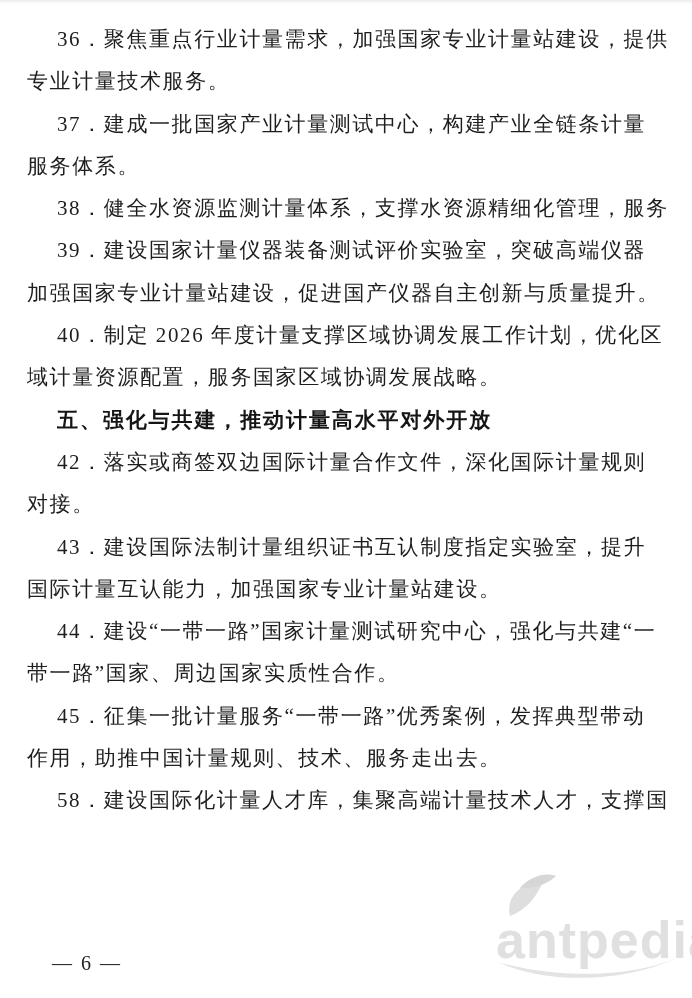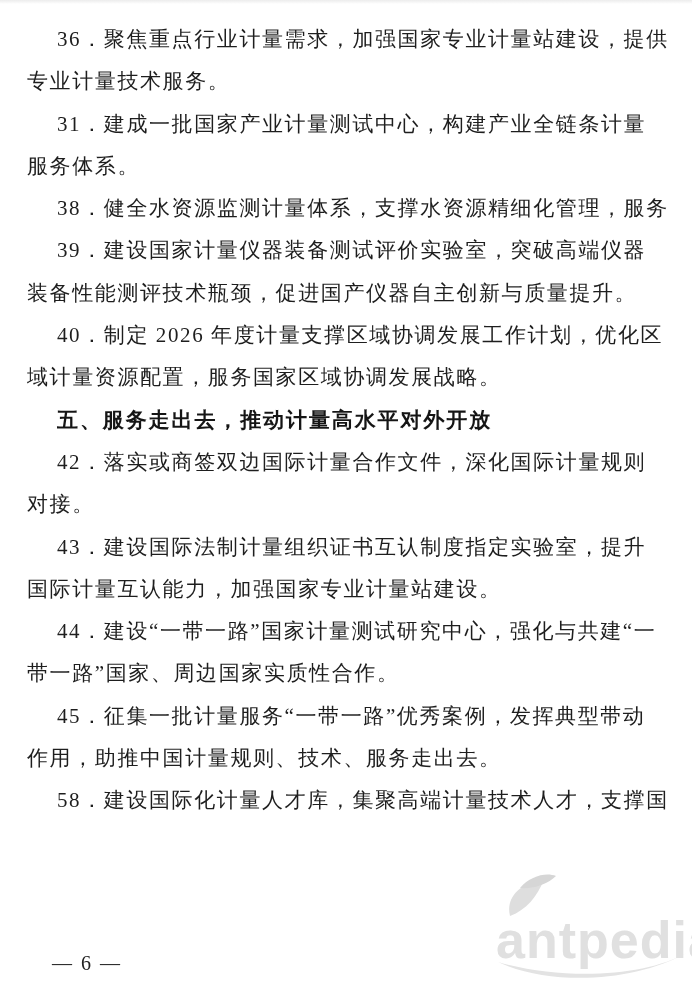--- a/index.html
+++ b/index.html
@@ -88,41 +88,41 @@
   </svg>
 
   <div class="textblock">
 
     <p class="para">
       <span class="line first">36．聚焦重点行业计量需求，加强国家专业计量站建设，提供</span>
       <span class="line">专业计量技术服务。</span>
     </p>
 
     <p class="para">
-      <span class="line first">31．建成一批国家产业计量测试中心，构建产业全链条计量</span>
+      <span class="line first">37．建成一批国家产业计量测试中心，构建产业全链条计量</span>
       <span class="line">服务体系。</span>
     </p>
 
     <p class="para">
       <span class="line first">38．健全水资源监测计量体系，支撑水资源精细化管理，服务</span>
     </p>
 
     <p class="para">
       <span class="line first">39．建设国家计量仪器装备测试评价实验室，突破高端仪器</span>
-      <span class="line">装备性能测评技术瓶颈，促进国产仪器自主创新与质量提升。</span>
+      <span class="line">加强国家专业计量站建设，促进国产仪器自主创新与质量提升。</span>
     </p>
 
     <p class="para">
       <span class="line first">40．制定 2026 年度计量支撑区域协调发展工作计划，优化区</span>
       <span class="line">域计量资源配置，服务国家区域协调发展战略。</span>
     </p>
 
 
     <p class="para">
-      <span class="line heading">五、服务走出去，推动计量高水平对外开放</span>
+      <span class="line heading">五、强化与共建，推动计量高水平对外开放</span>
     </p>
 
     <p class="para">
       <span class="line first">42．落实或商签双边国际计量合作文件，深化国际计量规则</span>
       <span class="line">对接。</span>
     </p>
 
     <p class="para">
       <span class="line first">43．建设国际法制计量组织证书互认制度指定实验室，提升</span>
       <span class="line">国际计量互认能力，加强国家专业计量站建设。</span>

